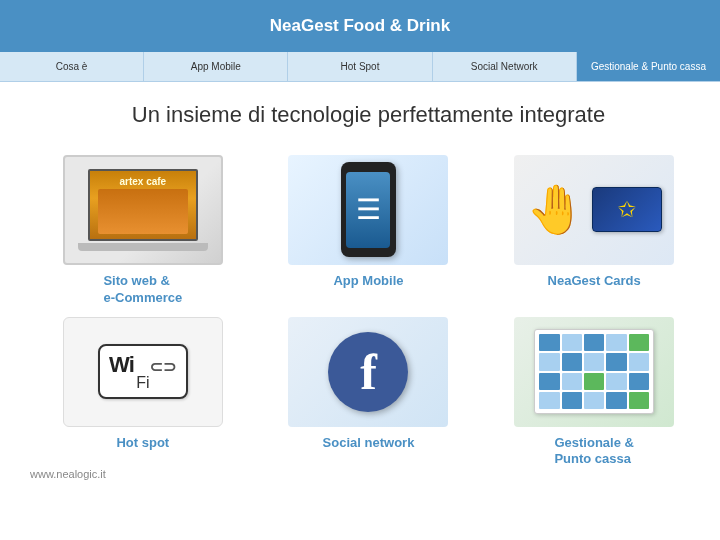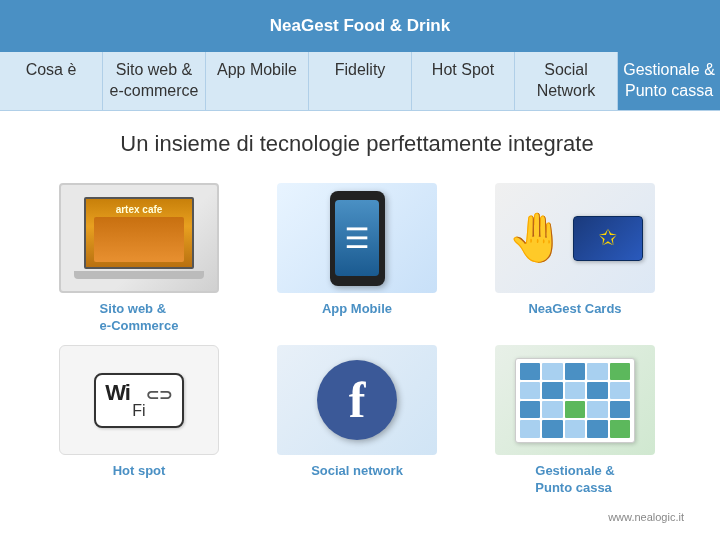--- a/index.html
+++ b/index.html
@@ -24,36 +24,36 @@
     
     .navbar {
       display: flex;
       background: #d6e8f5;
       border-bottom: 1px solid #b0cfe8;
     }
     .nav-item {
       flex: 1;
       text-align: center;
       padding: 8px 4px;
-      font-size: 16px;
+      font-size: 10px;
       color: #333;
       cursor: pointer;
       border-right: 1px solid #b0cfe8;
       line-height: 1.3;
     }
     .nav-item:last-child { border-right: none; }
     .nav-item.active {
       background: #4a90c4;
       color: #fff;
       font-weight: normal;
     }
 
     
     .main {
-      padding: 18px 36px 10px 30px;
+      padding: 18px 13px 10px 30px;
       text-align: center;
     }
     .tagline {
       font-size: 22px;
       color: #333;
       line-height: 1.4;
       margin-bottom: 24px;
     }
 
     
@@ -221,39 +221,36 @@
     }
     .pos-cell {
       background: #4a90c4;
       border-radius: 1px;
     }
     .pos-cell.light { background: #a8d0f0; }
     .pos-cell.green { background: #5cb85c; }
 
     
     .footer {
-      text-align: right;
+      text-align: left;
       font-size: 11px;
       color: #888;
-      margin-top: 14px;
     }
   </style>
 </head>
 <body>
 
 <div class="header">
   <span>NeaGest Food &amp; Drink</span>
 </div>
 
 <div class="navbar">
 
 <div class="nav-item">Cosa è</div>
-    <div class="nav-item">Sito web &amp; e-commerce</div>
     <div class="nav-item">App Mobile</div>
-    <div class="nav-item">Fidelity</div>
     <div class="nav-item">Hot Spot</div>
     <div class="nav-item">Social Network</div>
     <div class="nav-item active">Gestionale &amp; Punto cassa</div>
   </div>
 
 <div class="main">
   <div class="tagline">
     <span>Un insieme di tecnologie perfettamente integrate</span><br>
   </div>
 

